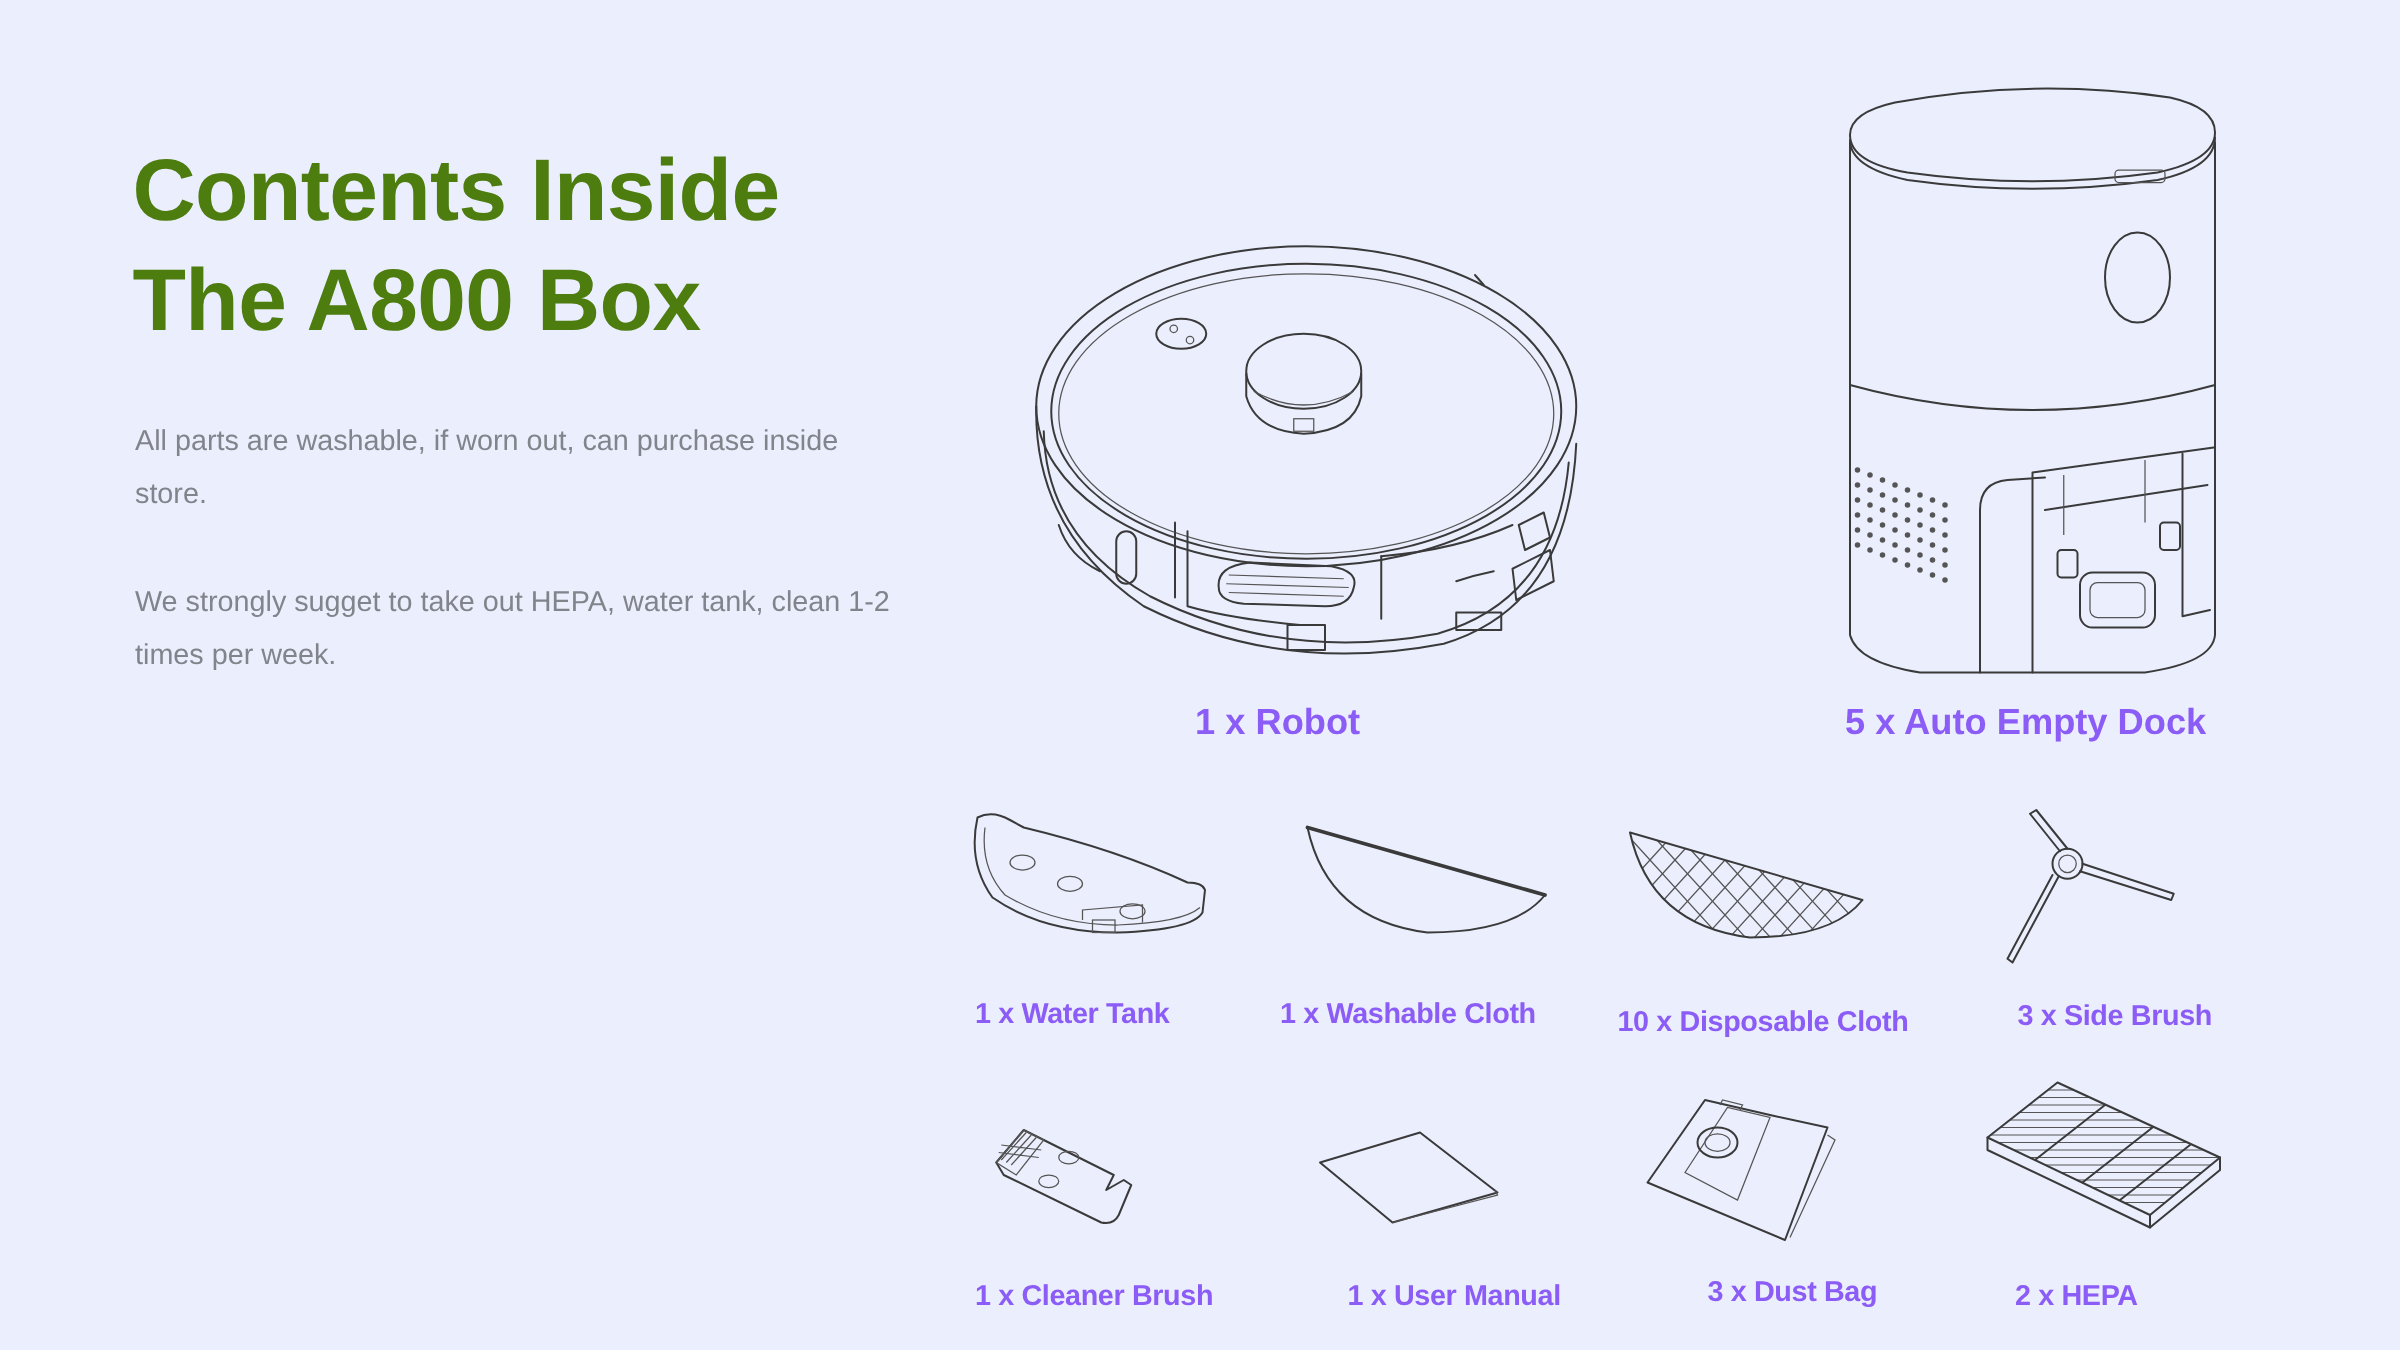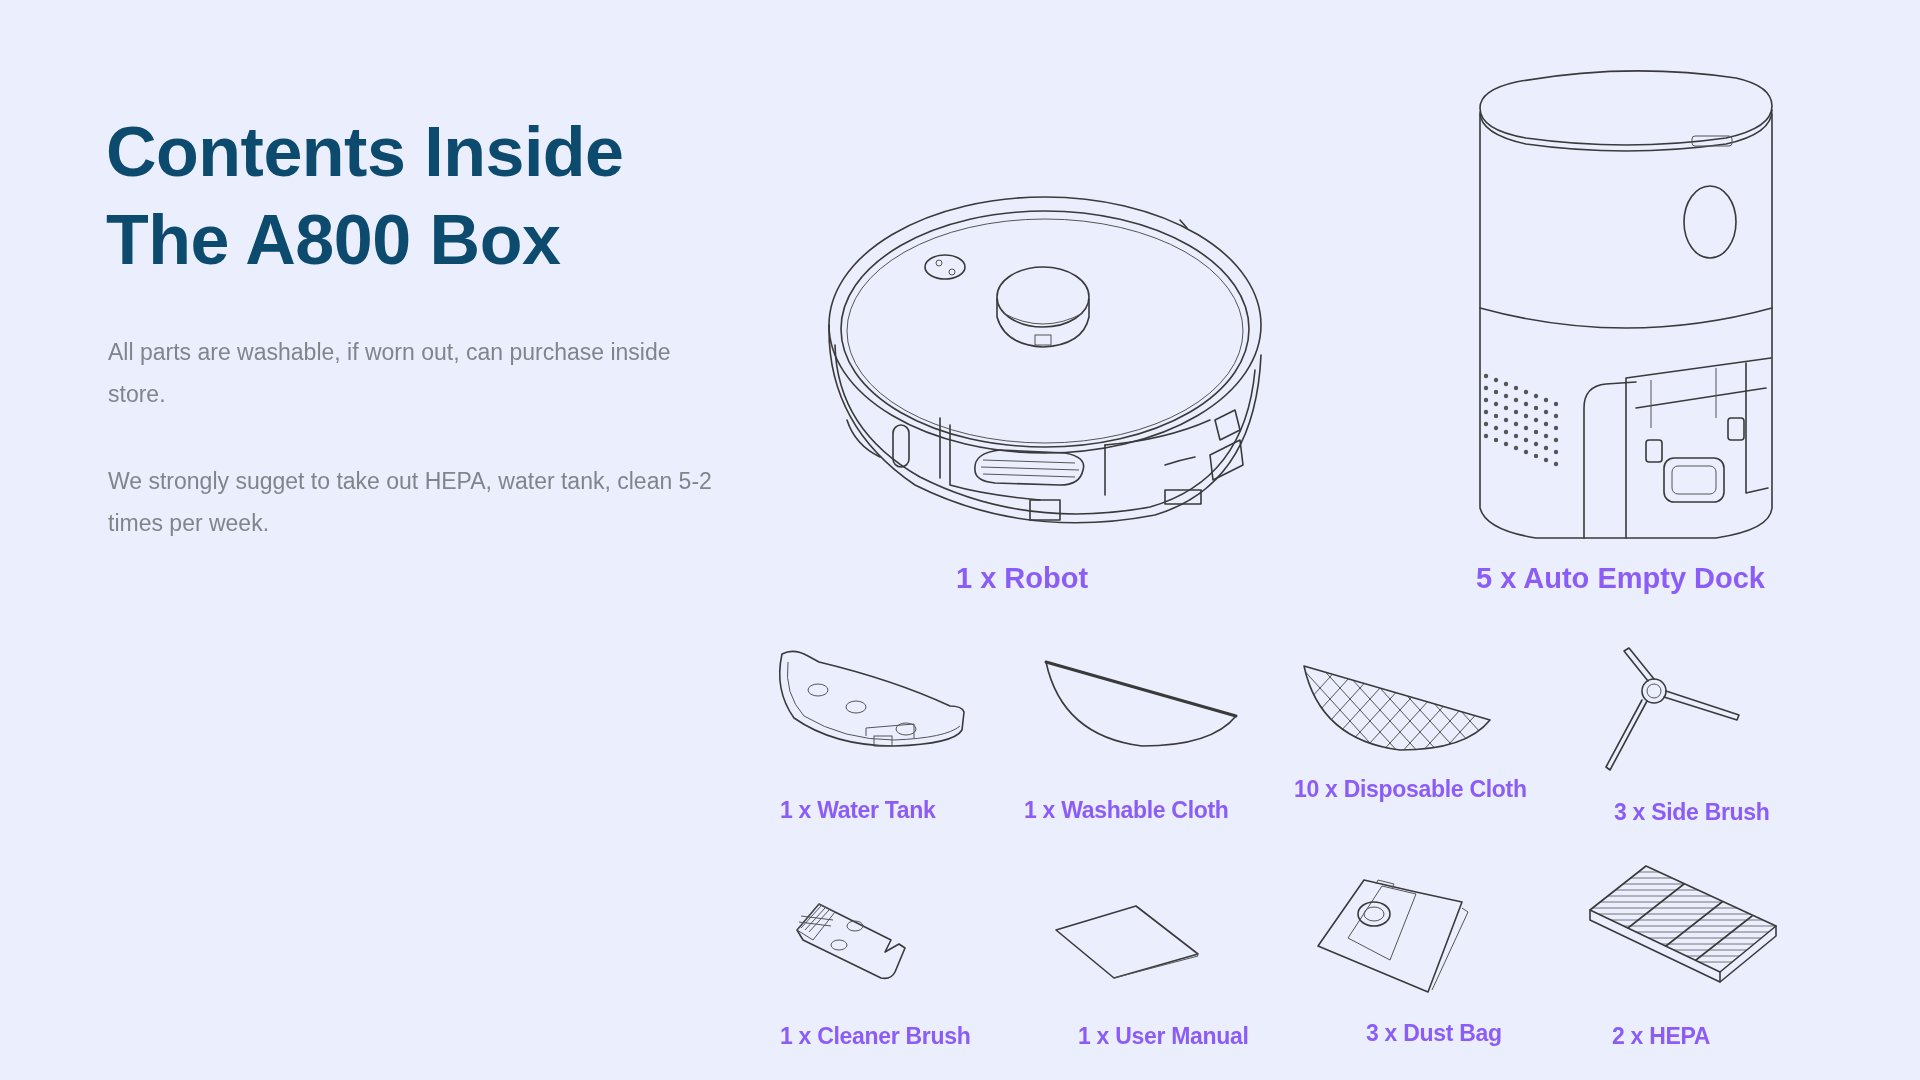--- a/index.html
+++ b/index.html
@@ -5,21 +5,21 @@
   html, body { margin:0; padding:0; }
   body {
     width:1920px; height:1080px; overflow:hidden;
     background:#ebeefd;
     position:relative;
     font-family:"Liberation Sans", "DejaVu Sans", sans-serif;
   }
   .title {
     position:absolute; left:106px; top:108px;
     font-size:70px; font-weight:700; line-height:88px;
-    color:#0c4a6e; letter-spacing:-0.5px;
+    color:#4d7c0f; letter-spacing:-0.5px;
     margin:0;
   }
   .title span { display:block; }
   .para {
     position:absolute; left:108px;
     font-size:23px; line-height:42px; color:#80848b;
     margin:0; width:620px;
   }
   .para.p1 { top:331px; }
   .para.p2 { top:460px; }
@@ -36,21 +36,21 @@
 </style>
 </head>
 <body>
 
 <h1 class="title">
   <span>Contents Inside</span>
   <span>The A800 Box</span>
 </h1>
 
 <p class="para p1">All parts are washable, if worn out, can purchase inside store.</p>
-<p class="para p2">We strongly sugget to take out HEPA, water tank, clean 5-2 times per week.</p>
+<p class="para p2">We strongly sugget to take out HEPA, water tank, clean 1-2 times per week.</p>
 
 <div class="item" style="left:0;top:0;">
   <svg style="left:825px;top:195px;" width="440" height="340" viewBox="0 0 440 340">
 
     <path class="ln" d="M4 130 Q2 230 90 290 Q200 345 330 320 Q430 290 436 160"></path>
     <path class="ln" d="M10 150 Q12 235 95 282 Q200 335 325 312 Q420 285 430 175"></path>
 
     <ellipse class="ln" cx="220" cy="130" rx="216" ry="128"></ellipse>
     <ellipse class="ln" cx="220" cy="134" rx="204" ry="118"></ellipse>
     <ellipse class="lt" cx="220" cy="136" rx="198" ry="112"></ellipse>
@@ -192,21 +192,21 @@
       <clipPath id="clothClip">
         <path d="M4 4 L190 58 Q166 88 100 88 Q20 78 4 4 Z"></path>
       </clipPath>
     </defs>
     <g clip-path="url(#clothClip)" class="lt">
       <path d="M-40 4 L40 92 M-20 4 L60 92 M0 4 L80 92 M20 4 L100 92 M40 4 L120 92 M60 4 L140 92 M80 4 L160 92 M100 4 L180 92 M120 4 L200 92 M140 4 L220 92"></path>
       <path d="M40 4 L-40 92 M60 4 L-20 92 M80 4 L0 92 M100 4 L20 92 M120 4 L40 92 M140 4 L60 92 M160 4 L80 92 M180 4 L100 92 M200 4 L120 92 M220 4 L140 92 M240 4 L160 92"></path>
     </g>
     <path class="ln" d="M4 4 L190 58 Q166 88 100 88 Q20 78 4 4 Z"></path>
   </svg>
-  <div class="label small" style="left:1294px;top:776px;">10 x Disposable Cloth</div>
+  <div class="label small" style="left:1294px;top:804px;">10 x Disposable Cloth</div>
 </div>
 
 <div class="item" style="left:0;top:0;">
   <svg style="left:1604px;top:645px;" width="140" height="130" viewBox="0 0 140 130">
     <circle class="ln" cx="50" cy="46" r="12"></circle>
     <circle class="lt" cx="50" cy="46" r="7"></circle>
     <path class="ln" d="M44 36 L20 6 L25 3 L50 34"></path>
     <path class="ln" d="M62 46 L135 70 L133 75 L60 52"></path>
     <path class="ln" d="M43 56 L6 125 L2 122 L38 55"></path>
   </svg>

